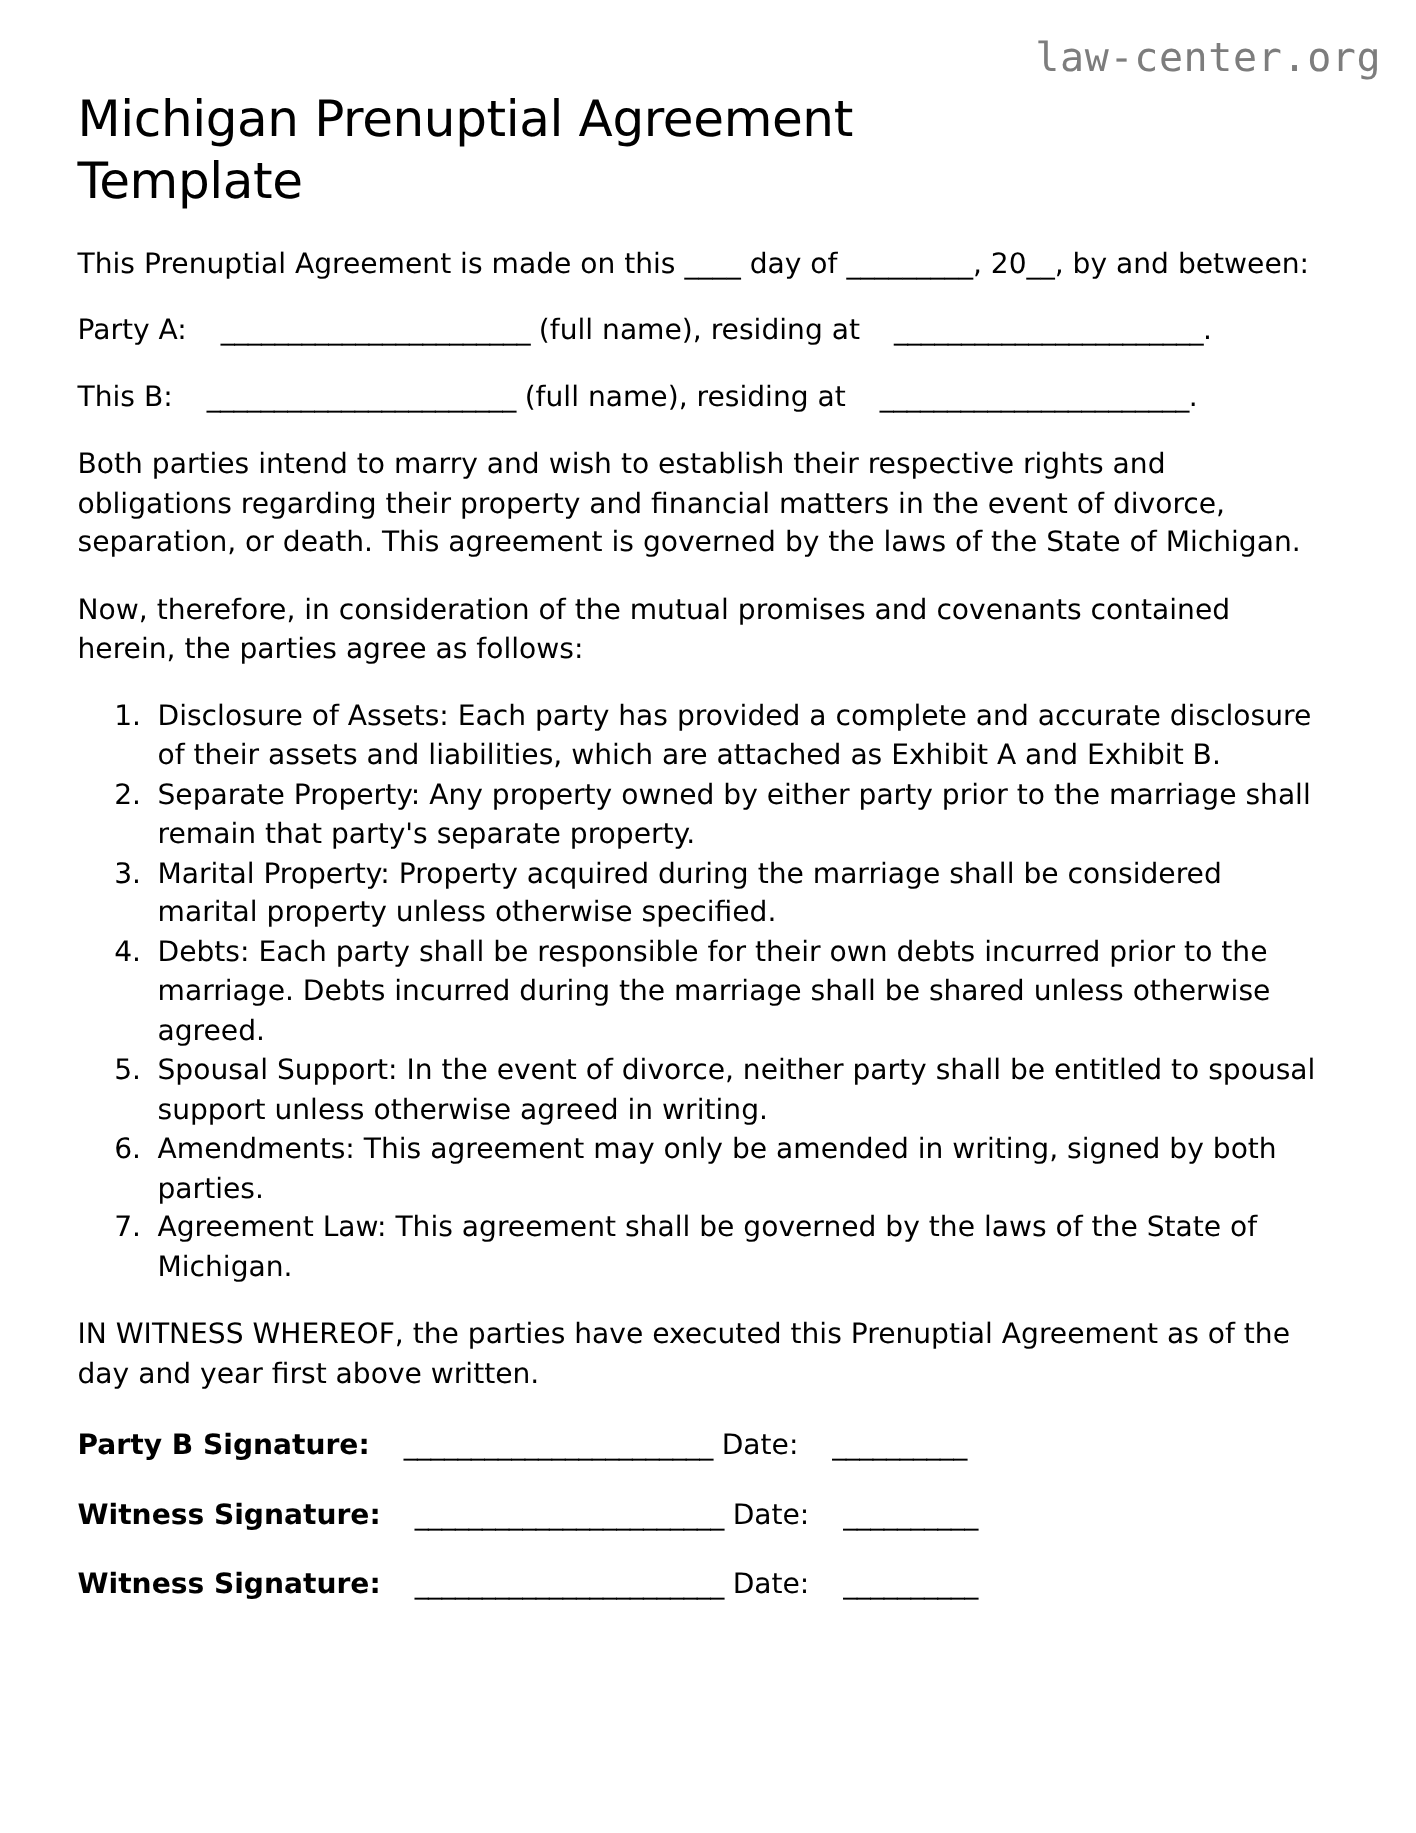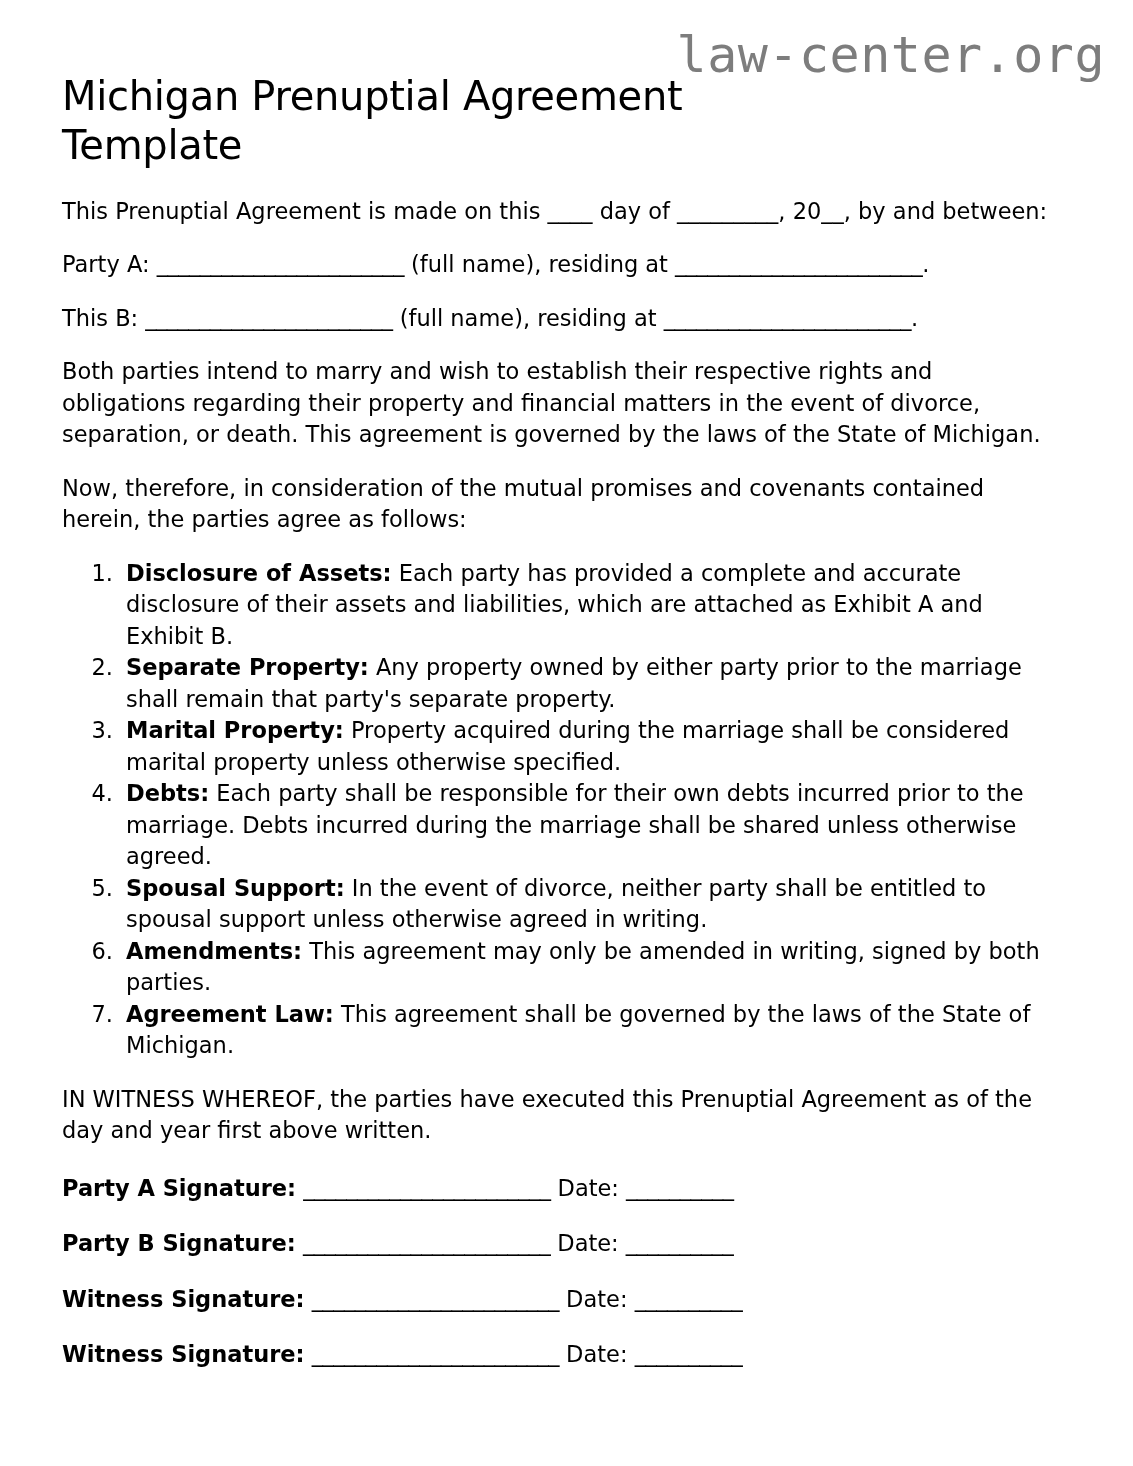--- a/index.html
+++ b/index.html
@@ -20,21 +20,21 @@
     position: absolute;
     inset: 0;
     padding: 0;
   }
 
   .watermark {
     position: absolute;
     top: 30px;
     right: 28px;
     font-family: "DejaVu Sans Mono", monospace;
-    font-size: 50px;
+    font-size: 32px;
     letter-spacing: 0.5px;
     color: #7d7d7d;
     white-space: nowrap;
     line-height: 1;
   }
 
   .content {
     position: absolute;
     left: 62px;
     top: 72px;
@@ -70,32 +70,32 @@
   ol.clauses {
     margin: 0 0 22px 0;
     padding-left: 58px;
     font-size: 22.5px;
     line-height: 1.40;
   }
   ol.clauses > li {
     margin: 0 0 0 0;
     padding-left: 6px;
   }
-  ol.clauses > li .term { font-weight: bold; margin-top: 25px; }
+  ol.clauses > li .term { font-weight: normal; margin-top: 25px; }
 
   .sig-block { margin-top: 26px; }
   .sig-row {
     font-size: 22.5px;
     line-height: 1.40;
     margin: 0 0 24px 0;
     white-space: nowrap;
   }
   .sig-row .lbl { font-weight: bold; }
   .sig-row .date-lbl { font-weight: normal; }
-  .blank { letter-spacing: -0.5px; }
+  .blank { letter-spacing: -0.5px; margin-left: 20px; }
 </style>
 </head>
 <body>
 
 <div class="page">
 
   <div class="watermark">law-center.org</div>
 
   <div class="content">
 
@@ -128,26 +128,20 @@
       <li><span class="term">Debts:</span><span> Each party shall be responsible for their own debts incurred prior to the marriage. Debts incurred during the marriage shall be shared unless otherwise agreed.</span></li>
       <li><span class="term">Spousal Support:</span><span> In the event of divorce, neither party shall be entitled to spousal support unless otherwise agreed in writing.</span></li>
       <li><span class="term">Amendments:</span><span> This agreement may only be amended in writing, signed by both parties.</span></li>
       <li><span class="term">Agreement Law:</span><span> This agreement shall be governed by the laws of the State of Michigan.</span></li>
     </ol>
 
     <p class="para">IN WITNESS WHEREOF, the parties have executed this Prenuptial Agreement as of the day and year first above written.</p>
 
     <div class="sig-block">
 
-      <div class="sig-row">
-        <span class="lbl">Party A Signature:</span>
-        <span class="blank">_______________________</span>
-        <span class="date-lbl">Date:</span>
-        <span class="blank">__________</span>
-      </div>
 
       <div class="sig-row">
         <span class="lbl">Party B Signature:</span>
         <span class="blank">_______________________</span>
         <span class="date-lbl">Date:</span>
         <span class="blank">__________</span>
       </div>
 
       <div class="sig-row">
         <span class="lbl">Witness Signature:</span>

